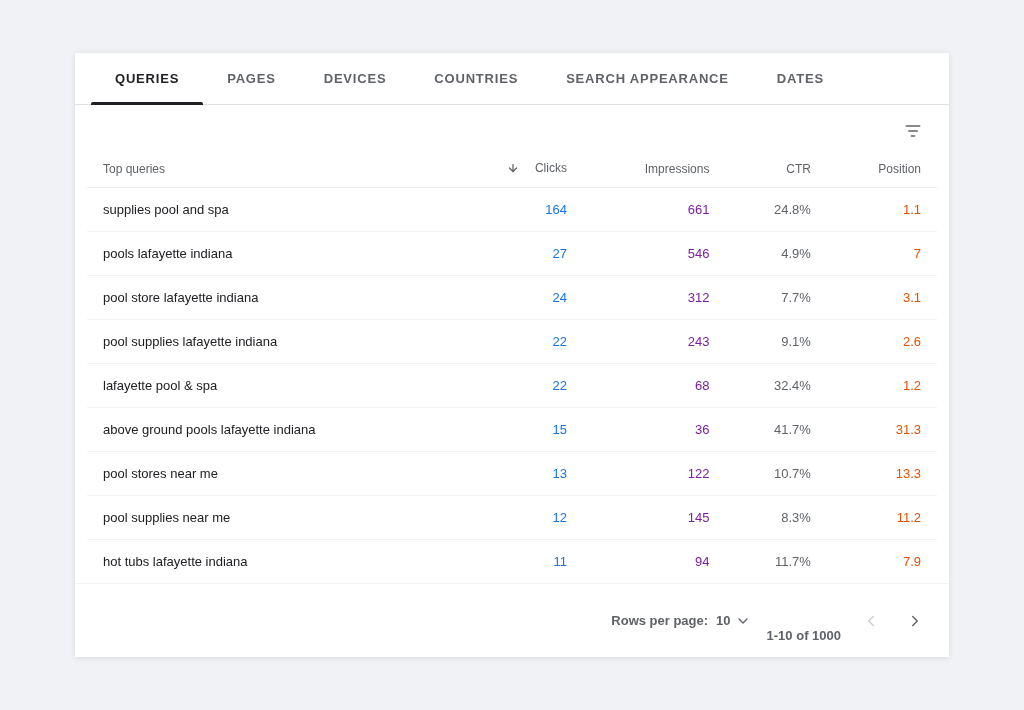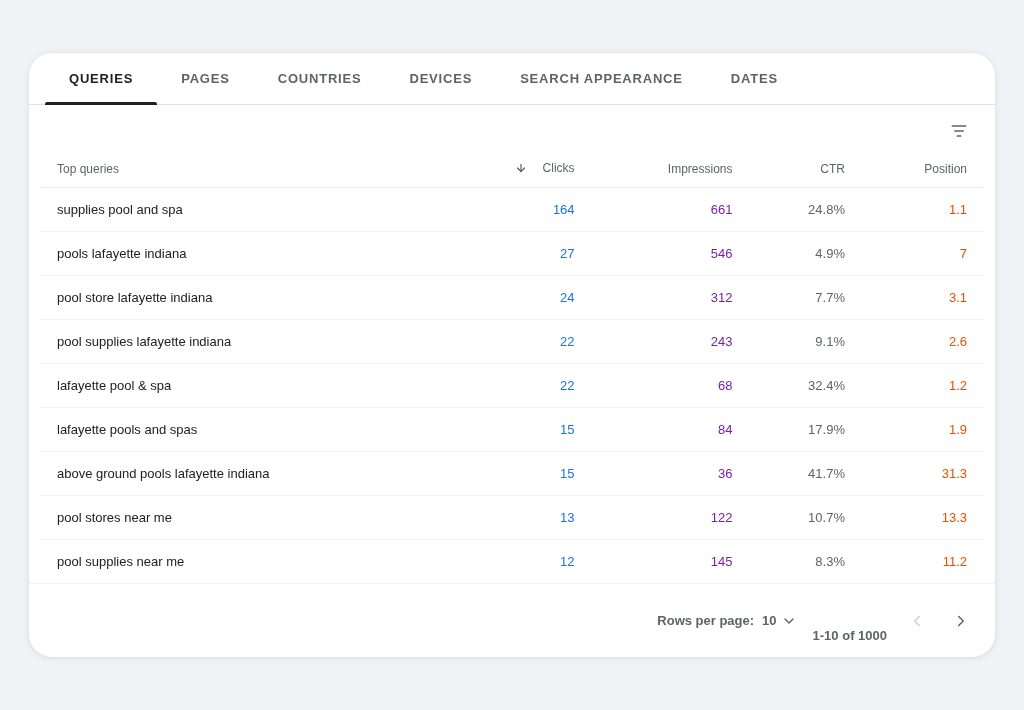--- a/index.html
+++ b/index.html
@@ -7,23 +7,23 @@
       font-family: 'Google Sans', Arial, sans-serif;
       background: #f0f2f5;
       display: flex;
       align-items: center;
       justify-content: center;
       min-height: 100vh;
       padding: 20px;
     }
     .card {
       background: #fff;
-      border-radius: 23px;
+      border-radius: 0;
       box-shadow: 0 1px 6px rgba(0,0,0,0.1);
-      width: 966px;
+      width: 874px;
       overflow: hidden;
     }
     
     .tabs {
       display: flex;
       border-bottom: 1px solid #e0e0e0;
       padding: 0 16px;
     }
     .tab {
       padding: 18px 24px;
@@ -152,22 +152,22 @@
     .pag-btn.disabled { opacity: 0.3; cursor: default; }
   </style>
 </head>
 <body>
 
 <div class="card">
 
   <div class="tabs">
     <div class="tab active">QUERIES</div>
     <div class="tab">PAGES</div>
+    <div class="tab">DEVICES</div>
     <div class="tab">COUNTRIES</div>
-    <div class="tab">DEVICES</div>
     <div class="tab">SEARCH APPEARANCE</div>
     <div class="tab">DATES</div>
   </div>
 
   <div class="filter-row">
     <div class="filter-icon">
       <svg width="20" height="20" viewBox="0 0 24 24" fill="none" stroke="#5f6368" stroke-width="2" stroke-linecap="round" stroke-linejoin="round">
         <line x1="4" y1="6" x2="20" y2="6"></line>
         <line x1="7" y1="12" x2="17" y2="12"></line>
         <line x1="10" y1="18" x2="14" y2="18"></line>
@@ -224,46 +224,46 @@
     <td class="position-val">2.6</td>
   </tr>
           <tr>
     <td>lafayette pool &amp; spa</td>
     <td class="clicks-val">22</td>
     <td class="impressions-val">68</td>
     <td class="ctr-val">32.4%</td>
     <td class="position-val">1.2</td>
   </tr>
           <tr>
-    <td>lafayette pools and spas</td>
-    <td class="clicks-val">15</td>
-    <td class="impressions-val">84</td>
-    <td class="ctr-val">17.9%</td>
-    <td class="position-val">1.9</td>
-  </tr>
-          <tr>
     <td>above ground pools lafayette indiana</td>
     <td class="clicks-val">15</td>
     <td class="impressions-val">36</td>
     <td class="ctr-val">41.7%</td>
     <td class="position-val">31.3</td>
   </tr>
           <tr>
     <td>pool stores near me</td>
     <td class="clicks-val">13</td>
     <td class="impressions-val">122</td>
     <td class="ctr-val">10.7%</td>
     <td class="position-val">13.3</td>
   </tr>
           <tr>
     <td>pool supplies near me</td>
     <td class="clicks-val">12</td>
     <td class="impressions-val">145</td>
     <td class="ctr-val">8.3%</td>
     <td class="position-val">11.2</td>
+  </tr>
+          <tr>
+    <td>hot tubs lafayette indiana</td>
+    <td class="clicks-val">11</td>
+    <td class="impressions-val">94</td>
+    <td class="ctr-val">11.7%</td>
+    <td class="position-val">7.9</td>
   </tr>
         </tbody>
     </table>
   </div>
 
   <div class="pagination">
     <div class="rows-per-page">
       <span>Rows per page:</span>
       <div class="rows-select">
         <span>10</span>

